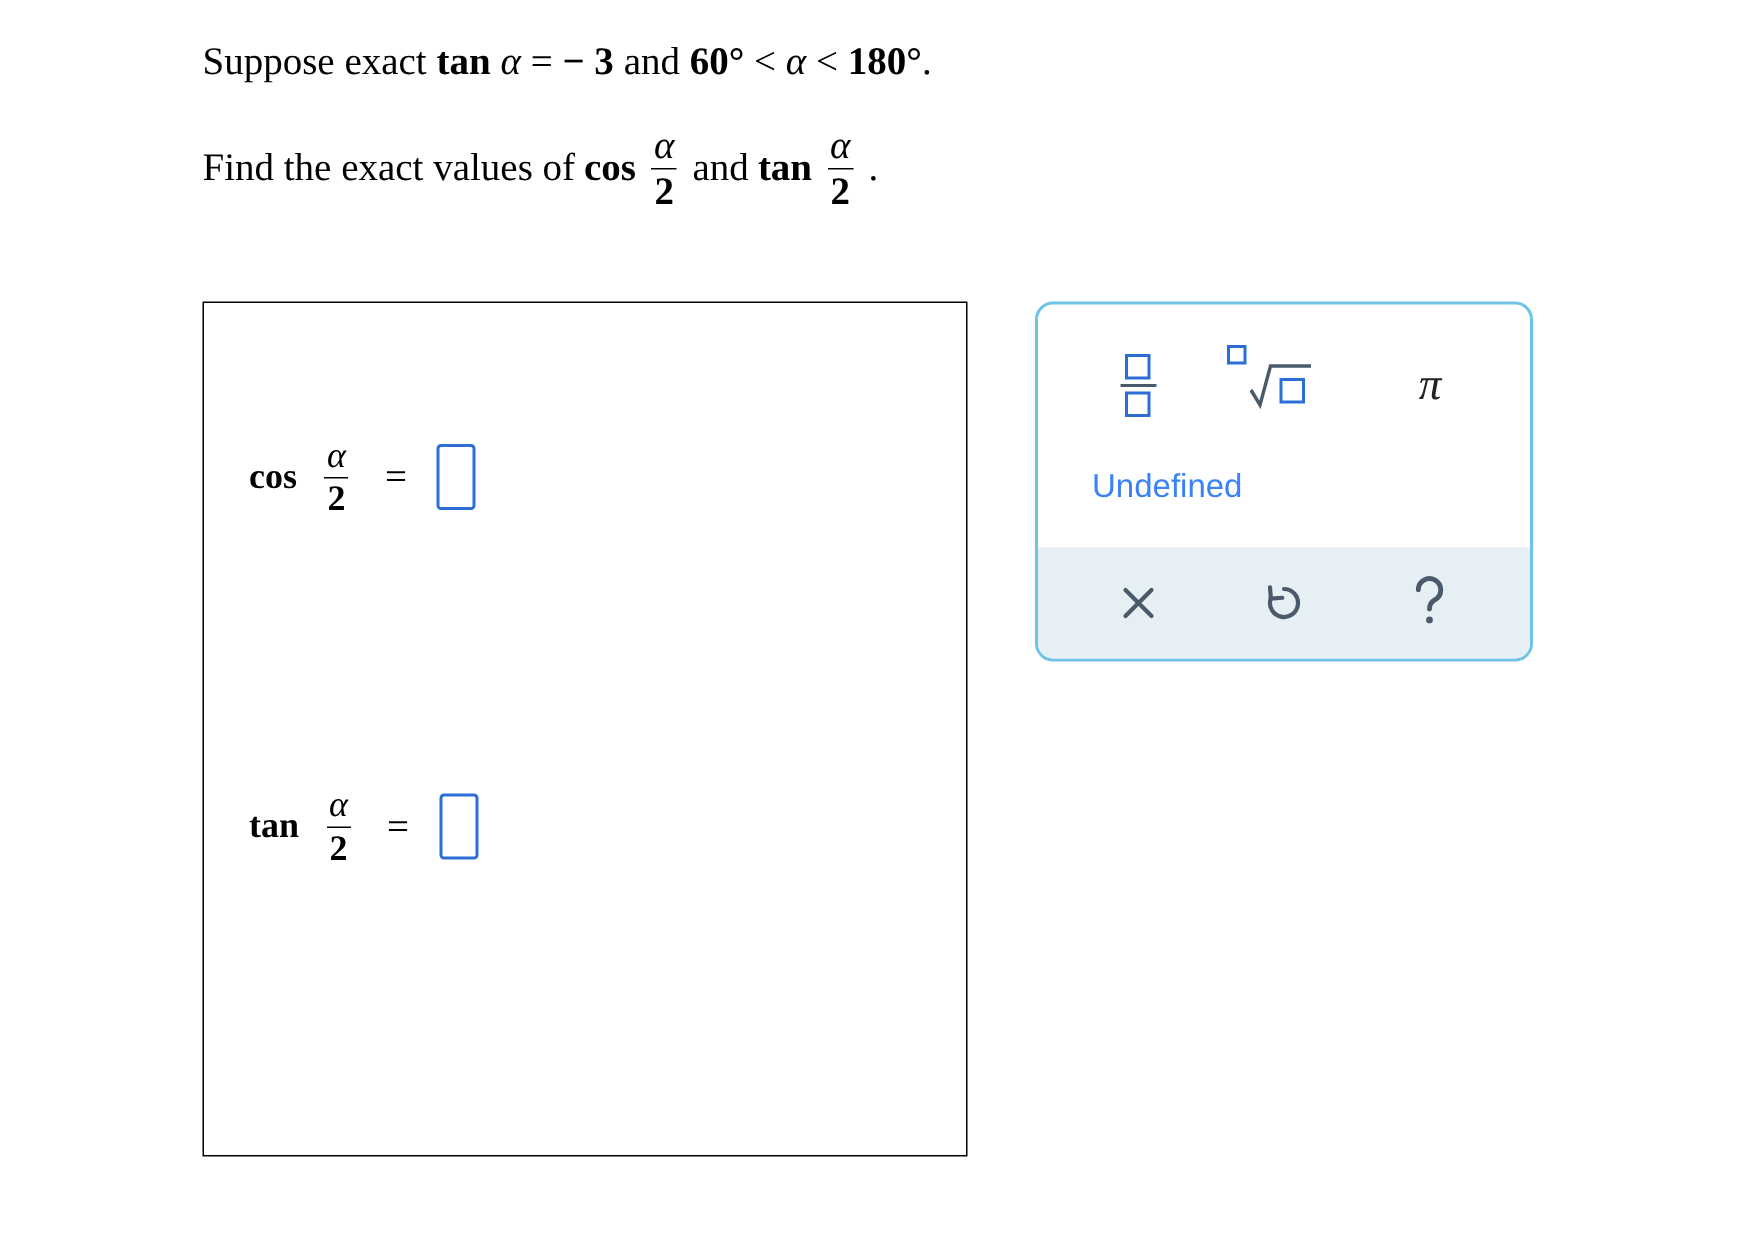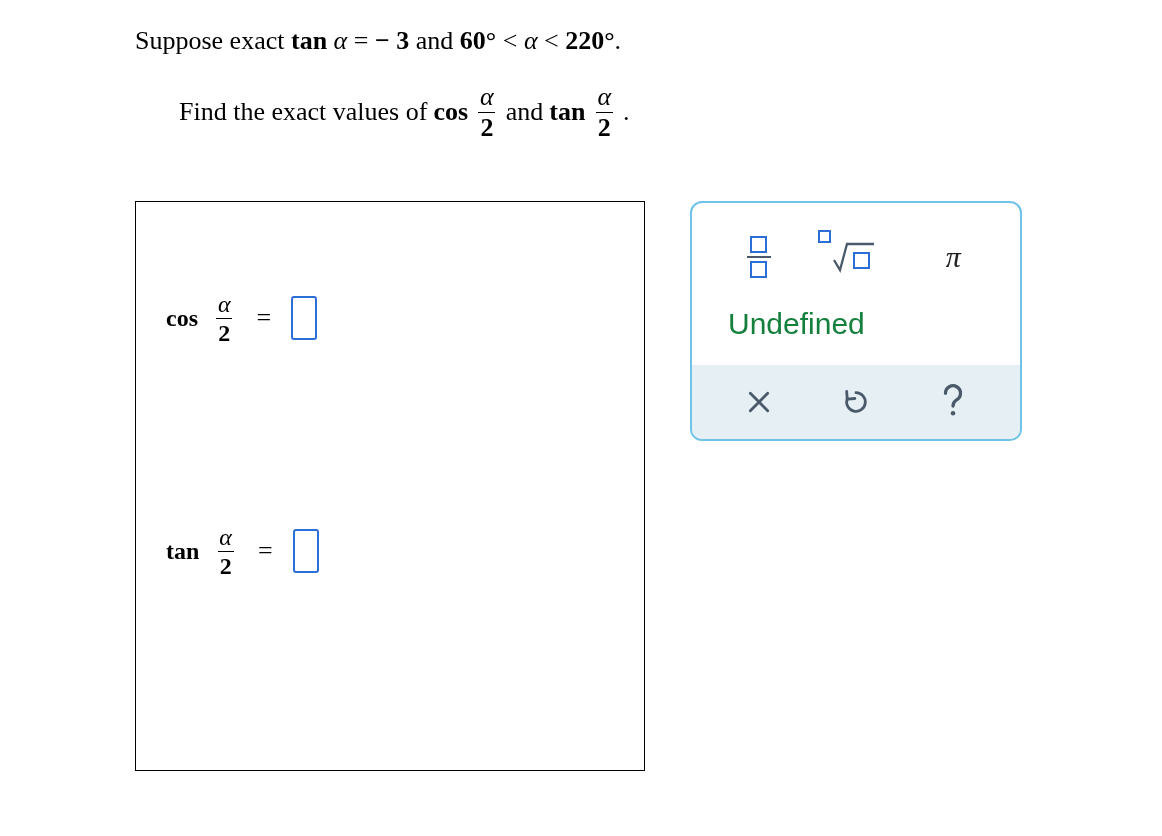--- a/index.html
+++ b/index.html
@@ -19,21 +19,20 @@
     font-size: 26px;
     line-height: 1.6;
     color: #000;
     font-family: Georgia, 'Times New Roman', serif;
   }
   .problem-line2 {
     margin-top: 22px;
     display: flex;
     align-items: center;
     gap: 6px;
-    margin-left: 44px;
   }
   .frac {
     display: inline-flex;
     flex-direction: column;
     align-items: center;
     vertical-align: middle;
     line-height: 1;
     margin: 0 4px;
   }
   .frac .num { padding: 0 2px 2px 2px; }
@@ -87,22 +86,22 @@
     cursor: pointer;
     border-radius: 6px;
   }
   .palette-row2 {
     display: flex;
     align-items: center;
     padding: 10px 10px 20px 10px;
     height: 72px;
   }
   .undefined-btn {
-    font-size: 30px;
-    color: #15803d;
+    font-size: 22px;
+    color: #3b82f6;
     cursor: pointer;
     padding: 6px 8px;
   }
   .palette-row3 {
     display: flex;
     align-items: center;
     justify-content: space-around;
     height: 74px;
     background: #e6f0f4;
     margin: 0 -18px 0 -18px;
@@ -139,21 +138,21 @@
 </head>
 <body>
 
 <div class="container">
   <div class="problem-text">
     <span>Suppose exact </span><span class="math upright">tan</span>
     <span class="math">α</span><span> = </span><span class="upright" style="font-family:Georgia,serif">− 3</span><span> and </span><span class="upright" style="font-family:Georgia,serif">60°</span>
     <span>&lt;</span>
     <span class="math">α</span>
     <span>&lt;</span>
-    <span class="upright" style="font-family:Georgia,serif">220°</span><span>.</span>
+    <span class="upright" style="font-family:Georgia,serif">180°</span><span>.</span>
   </div>
 
   <div class="problem-text problem-line2">
     <span>Find the exact values of </span>
     <span class="math upright">cos</span>
     <span class="frac">
       <span class="num math">α</span>
       <span class="den upright" style="font-family:Georgia,serif">2</span>
     </span>
     <span> and </span>

